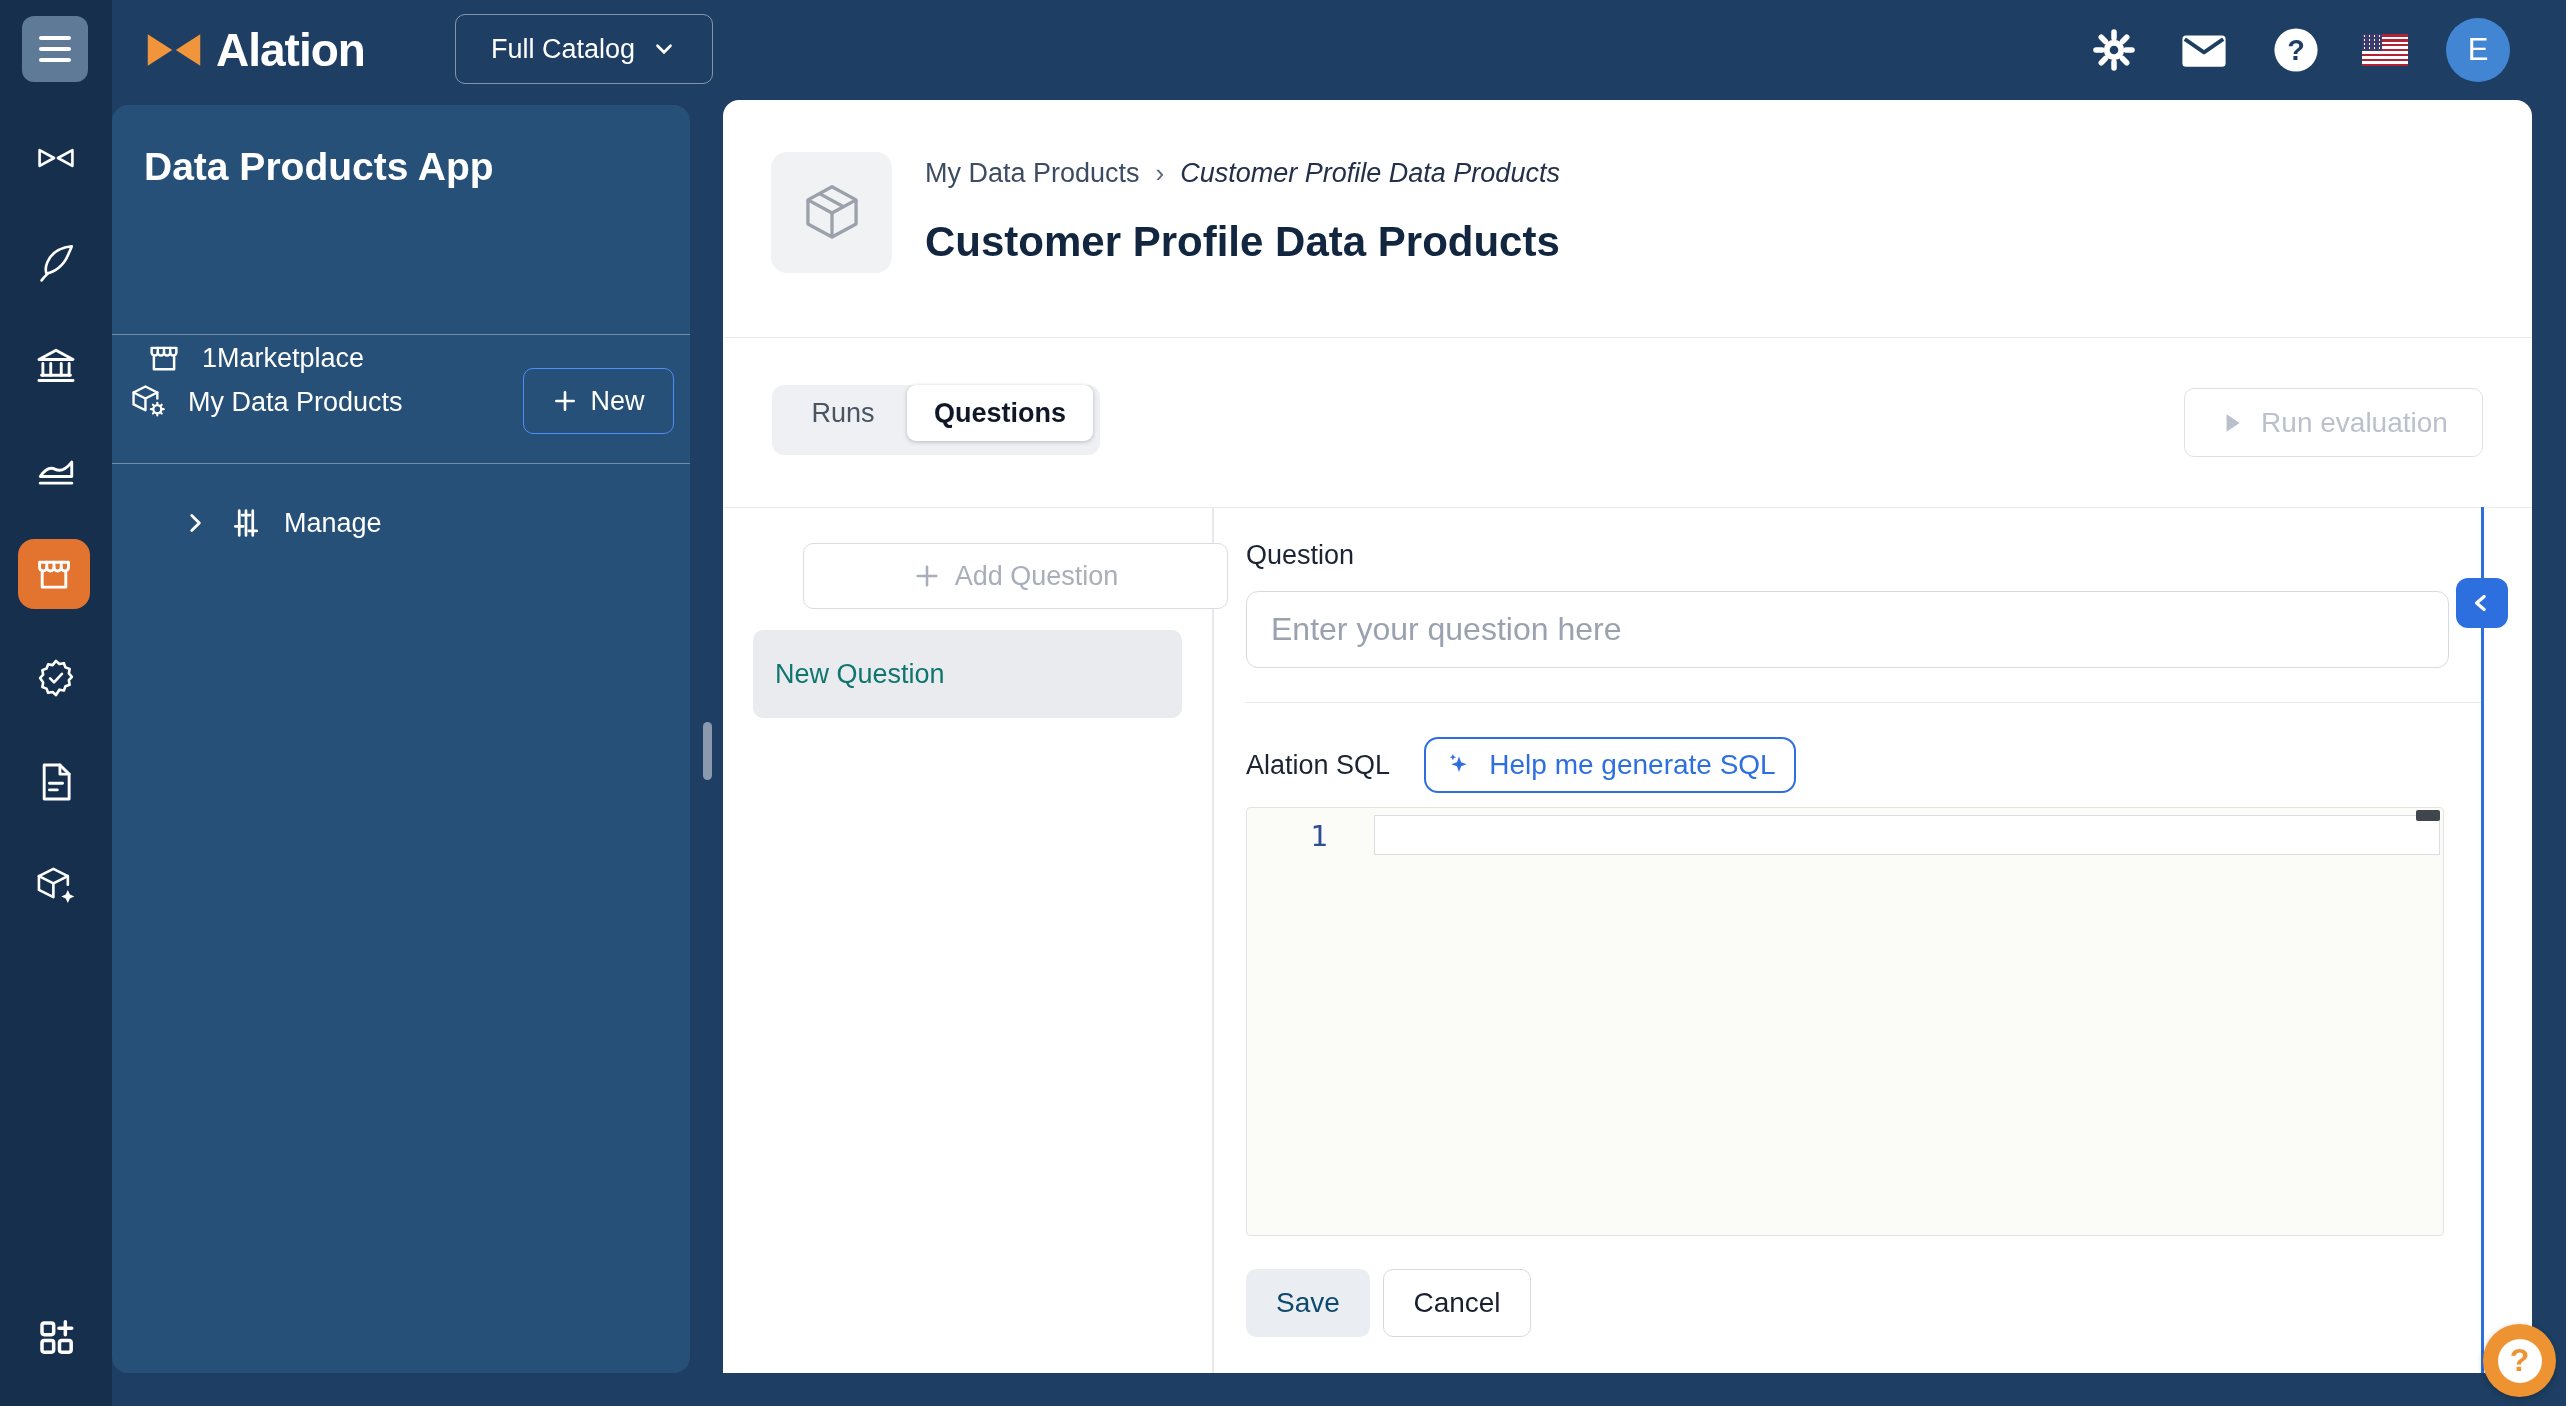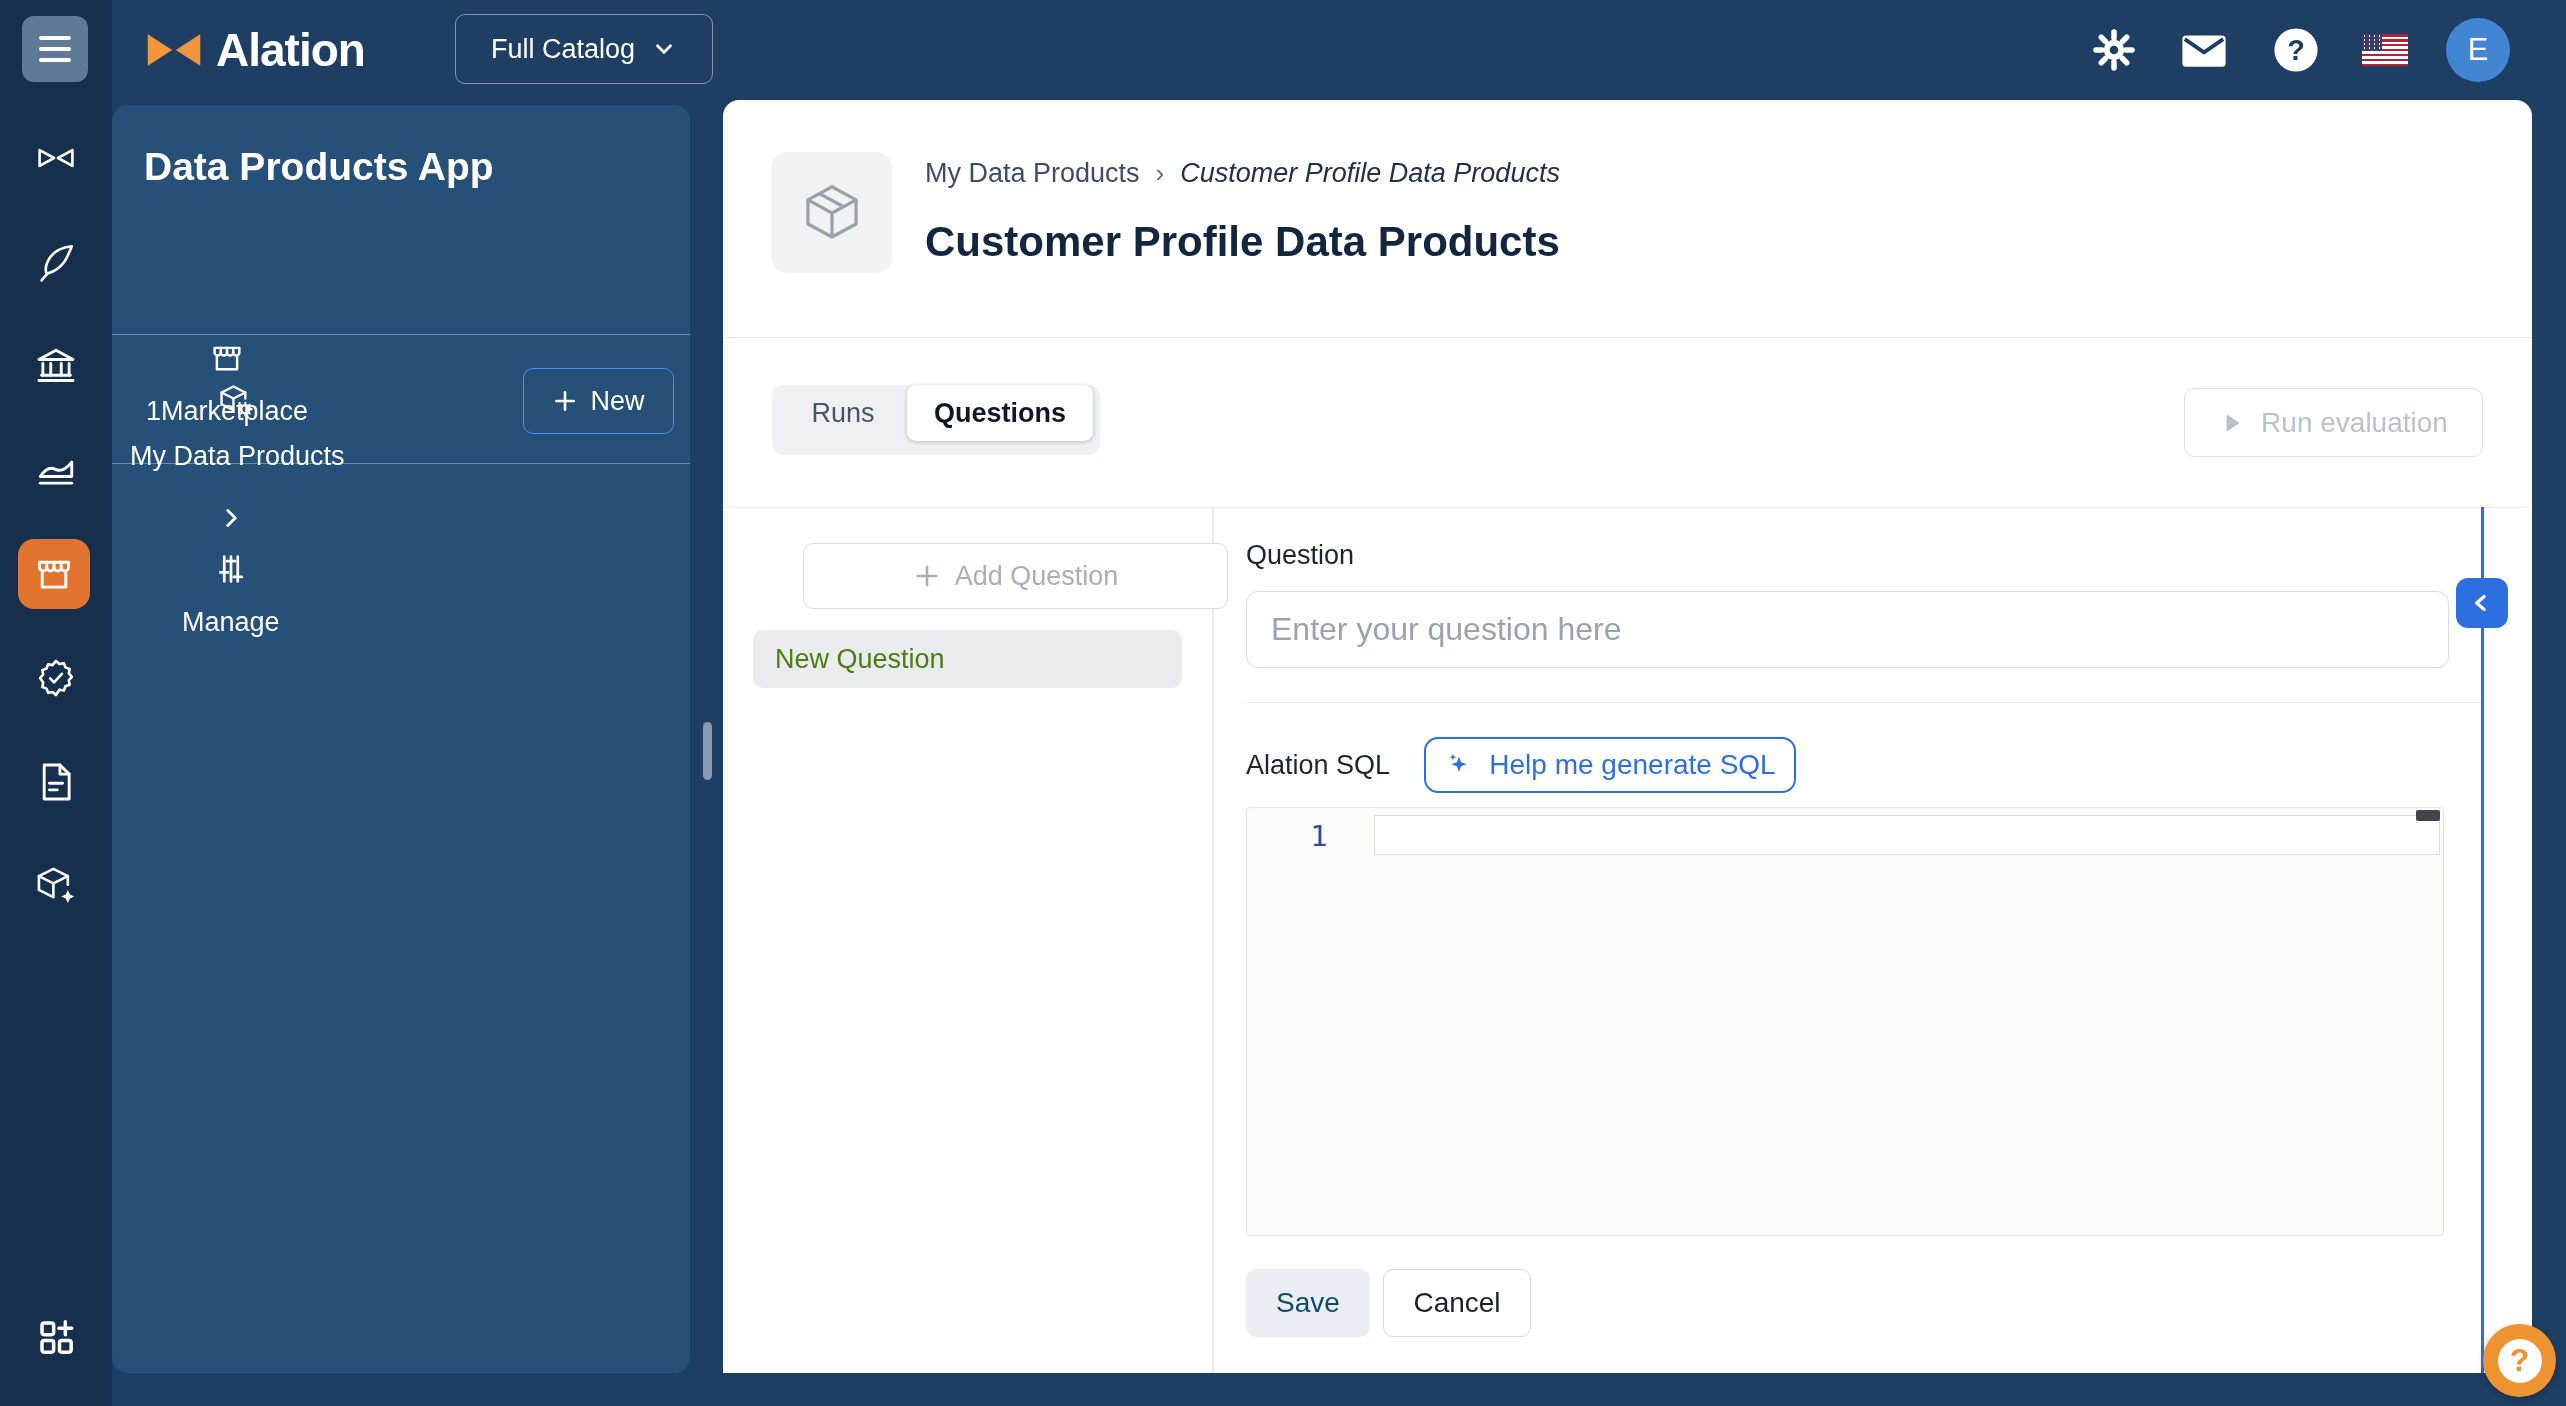--- a/index.html
+++ b/index.html
@@ -19,21 +19,21 @@
   .logo-text{color:#fff;font-size:46px;font-weight:800;letter-spacing:-1px;}
   .catalog-btn{position:absolute;left:455px;top:14px;width:258px;height:70px;border:1.5px solid rgba(255,255,255,.45);border-radius:10px;display:flex;align-items:center;justify-content:center;gap:16px;color:#fff;font-size:27px;cursor:pointer;box-sizing:border-box;}
   .top-ico{position:absolute;top:26px;width:48px;height:48px;display:flex;align-items:center;justify-content:center;cursor:pointer;}
   .flag{position:absolute;top:34px;width:46px;height:32px;background:repeating-linear-gradient(#B22234 0 2.5px,#fff 2.5px 5px);overflow:hidden;cursor:pointer;}
   .flag .canton{position:absolute;left:0;top:0;width:20px;height:17px;background:#3C3B6E;background-image:radial-gradient(circle,#fff .9px,transparent 1px);background-size:5px 4px;}
   .avatar{position:absolute;left:2446px;top:18px;width:64px;height:64px;border-radius:50%;background:#4285D3;color:#fff;font-size:31px;display:flex;align-items:center;justify-content:center;cursor:pointer;}
 
   
   .panel{position:absolute;left:112px;top:105px;width:578px;height:1268px;background:#265077;border-radius:16px;color:#fff;}
   .panel-title{position:absolute;left:32px;top:40px;font-size:39px;font-weight:700;}
-  .p-row{position:absolute;display:flex;align-items:center;gap:20px;font-size:27px;cursor:pointer;flex-direction:column;}
+  .p-row{position:absolute;display:flex;align-items:center;gap:20px;font-size:27px;cursor:pointer;}
   .p-div{position:absolute;left:0;width:578px;border-top:1px solid rgba(255,255,255,.35);}
   .new-btn{position:absolute;left:411px;top:263px;width:151px;height:66px;border:1.5px solid #4F8DF7;border-radius:10px;display:flex;align-items:center;justify-content:center;gap:12px;font-size:27px;color:#fff;cursor:pointer;box-sizing:border-box;}
   .scroll-thumb{position:absolute;left:703px;top:722px;width:9px;height:58px;border-radius:5px;background:#8A99AD;cursor:pointer;}
 
   
   .card{position:absolute;left:723px;top:100px;width:1809px;height:1273px;background:#fff;border-radius:16px 16px 0 0;}
   .hdr-tile{position:absolute;left:48px;top:52px;width:121px;height:121px;border-radius:16px;background:#F1F2F4;display:flex;align-items:center;justify-content:center;}
   .crumbs{position:absolute;left:202px;top:58px;font-size:27px;color:#3E4C63;display:flex;align-items:center;gap:16px;}
   .crumb-cur{font-style:italic;color:#22304A;}
   .crumb-sep{color:#5B6778;font-size:26px;}
@@ -41,21 +41,21 @@
   .hdiv{position:absolute;left:0;width:1809px;border-top:1px solid #E8EAED;}
 
   .seg{position:absolute;left:49px;top:285px;height:70px;background:#EEF0F3;border-radius:12px;display:flex;align-items:flex-start;padding:0 7px;box-sizing:border-box;}
   .seg-tab{height:56px;display:flex;align-items:center;justify-content:center;font-size:27px;cursor:pointer;}
   .seg-runs{width:128px;color:#4A5563;}
   .seg-active{width:186px;background:#fff;border-radius:9px;font-weight:700;color:#101828;box-shadow:0 1px 4px rgba(16,24,40,.25);}
   .run-eval{position:absolute;left:1461px;top:288px;width:299px;height:69px;border:1.5px solid #DEE2E8;border-radius:10px;background:#fff;display:flex;align-items:center;justify-content:center;gap:16px;font-size:28px;color:#BAC1CD;cursor:pointer;box-sizing:border-box;}
 
   .vdiv{position:absolute;left:489px;top:407px;width:2px;height:866px;background:#E7E9EC;}
   .add-q{position:absolute;left:32px;top:443px;width:425px;height:66px;border:1.5px solid #D9DDE3;border-radius:10px;background:#fff;display:flex;align-items:center;justify-content:center;gap:14px;font-size:27px;color:#A8AFBA;cursor:pointer;box-sizing:border-box;margin-left:48px;}
-  .q-item{position:absolute;left:30px;top:530px;width:429px;height:58px;border-radius:10px;background:#E9EBEF;display:flex;align-items:center;padding-left:22px;font-size:27px;color:#4d7c0f;cursor:pointer;box-sizing:border-box;}
+  .q-item{position:absolute;left:30px;top:530px;width:429px;height:88px;border-radius:10px;background:#E9EBEF;display:flex;align-items:center;padding-left:22px;font-size:27px;color:#0f766e;cursor:pointer;box-sizing:border-box;}
 
   .q-label{position:absolute;left:523px;top:440px;font-size:27px;color:#1B2433;}
   .q-input{position:absolute;left:523px;top:491px;width:1203px;height:77px;border:1.5px solid #D7DBE0;border-radius:12px;font-size:32px;color:#1B2433;padding:12px 24px;box-sizing:border-box;font-family:"Liberation Sans",sans-serif;outline:none;}
   .q-input::placeholder{color:#99A2AE;}
   .fdiv{position:absolute;left:522px;top:602px;width:1236px;border-top:1px solid #E8EAED;}
   .sql-label{position:absolute;left:523px;top:650px;font-size:27px;color:#1B2433;}
   .gen-sql{position:absolute;left:701px;top:637px;width:372px;height:56px;border:2px solid #2E6FE0;border-radius:14px;background:#fff;display:flex;align-items:center;justify-content:center;gap:15px;font-size:28px;color:#2E6FE0;cursor:pointer;box-sizing:border-box;}
 
   .editor{position:absolute;left:523px;top:707px;width:1198px;height:429px;background:#FBFBF8;border:1px solid #E4E4E0;border-radius:4px;box-sizing:border-box;cursor:text;}
   .ed-line{position:absolute;left:127px;top:7px;width:1066px;height:40px;background:#fff;border:1px solid #DADDE1;box-sizing:border-box;}

